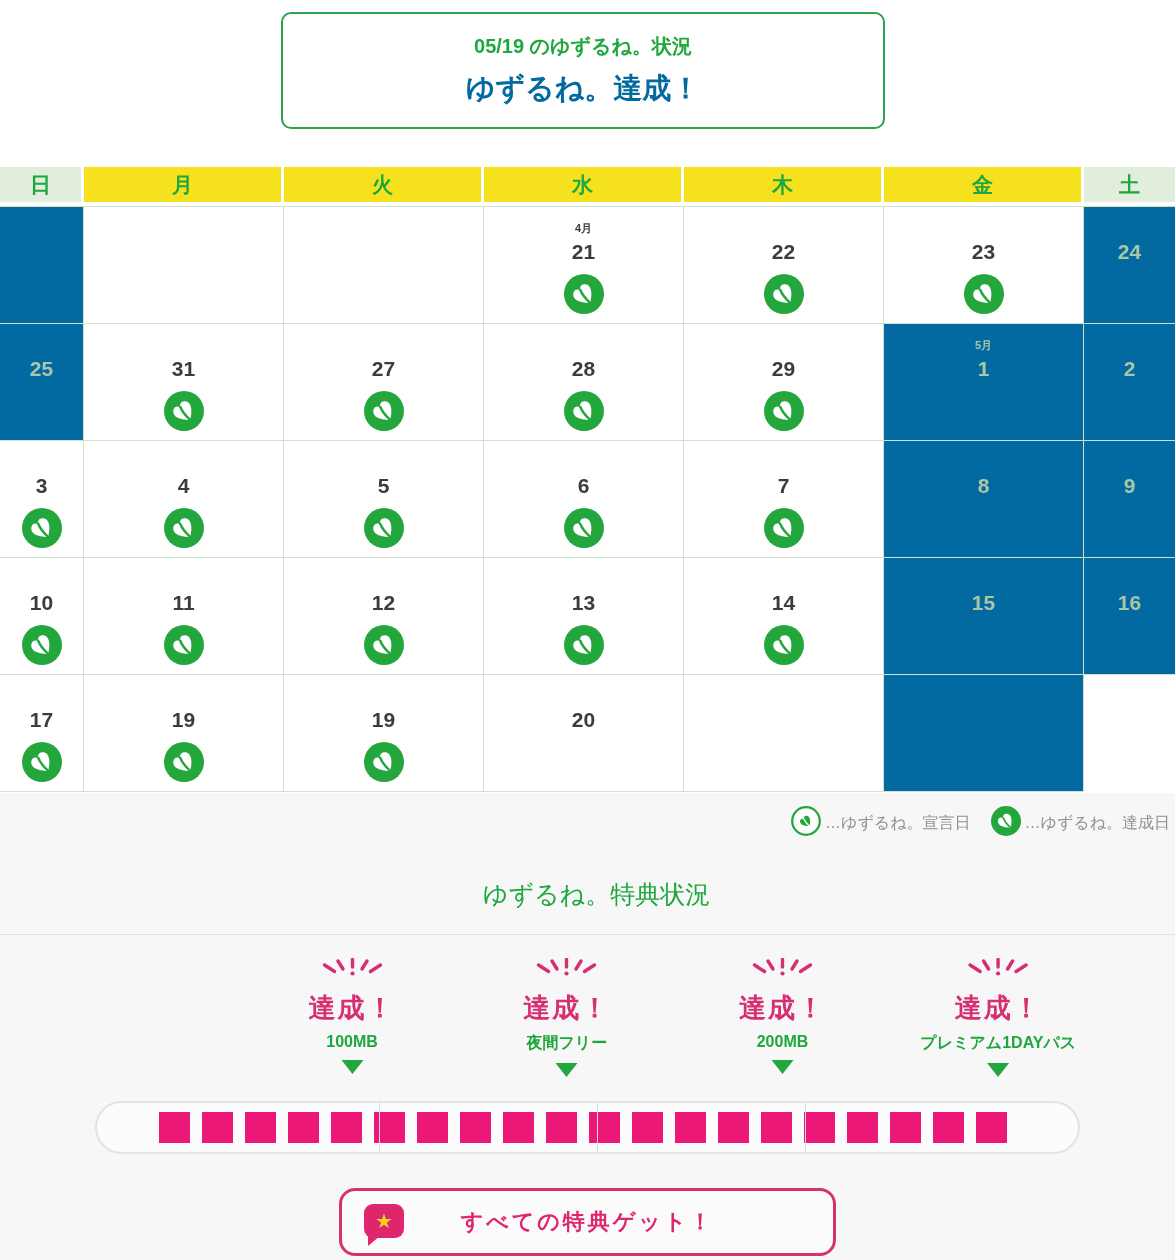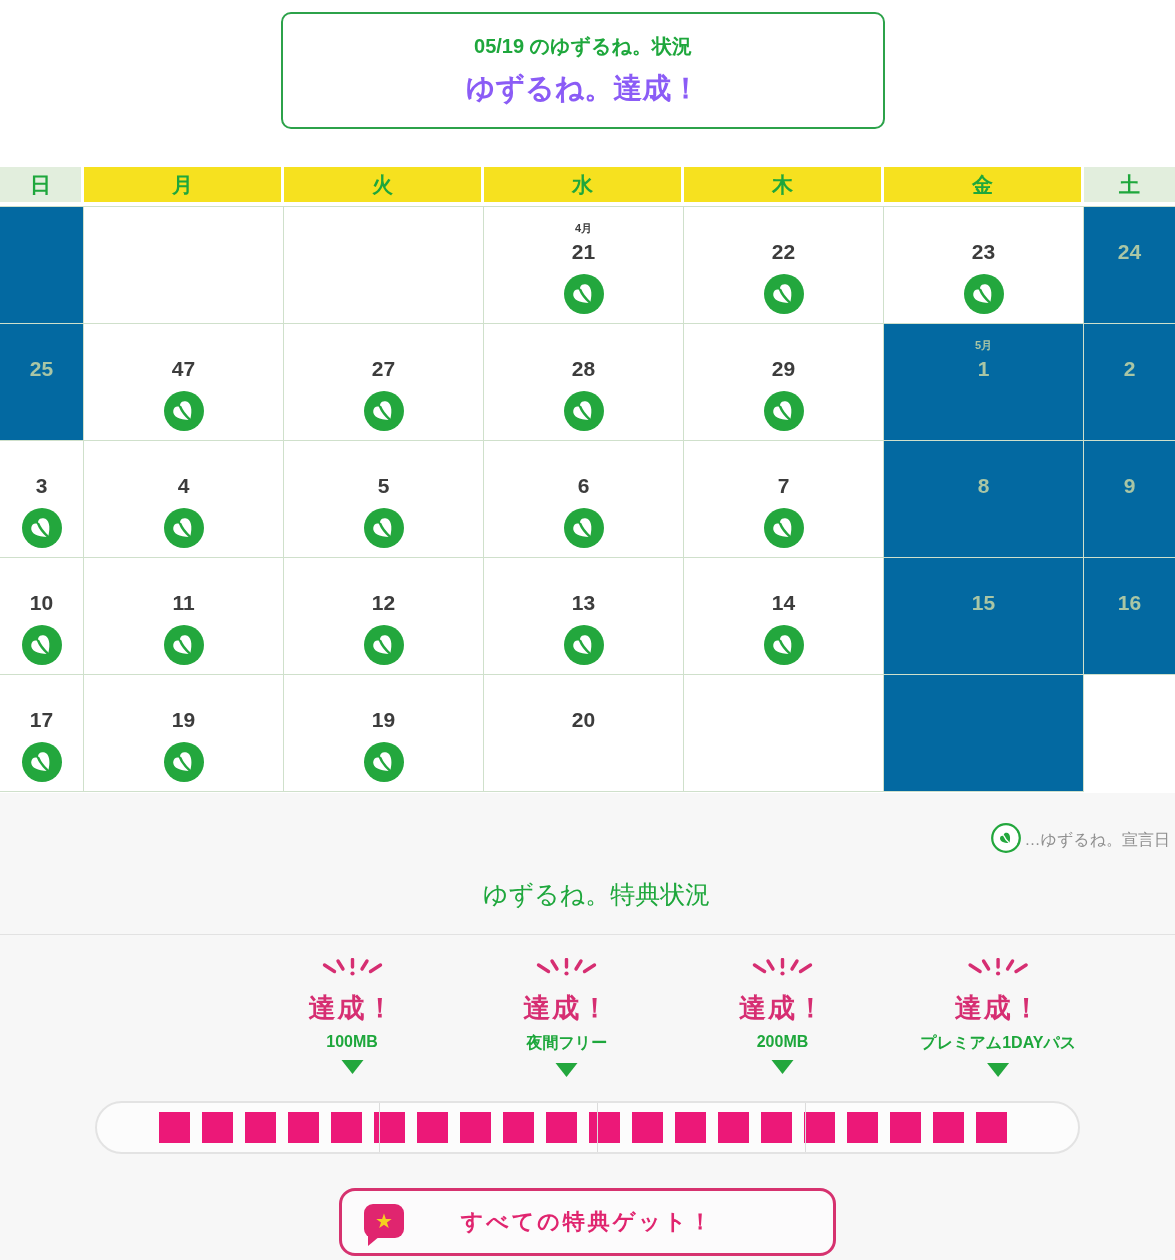--- a/index.html
+++ b/index.html
@@ -6,21 +6,21 @@
   body{width:1175px;height:1260px;overflow:hidden;background:#fff;
        font-family:"Liberation Sans","DejaVu Sans",sans-serif;}
   .page{position:relative;width:1175px;height:935px;background:#fff;}
 
   
   .status-card{position:absolute;top:12px;left:281px;width:604px;height:117px;
     border:2px solid #2ca24a;border-radius:10px;background:#fff;
     display:flex;flex-direction:column;justify-content:center;align-items:center;gap:9px;box-sizing:border-box;}
   .status-title{color:#1ea73c;font-size:20px;font-weight:bold;}
   .status-line{display:flex;align-items:baseline;gap:14px;}
-  .status-result{color:#8b5cf6;font-size:29px;font-weight:bold;}
+  .status-result{color:#0369a1;font-size:29px;font-weight:bold;}
   .status-count{color:#9b9b9b;font-size:19px;}
   .status-count b{color:#d62e72;font-weight:bold;}
 
   
   .calendar{position:absolute;top:167px;left:0;width:1175px;}
   .cal-header{display:grid;grid-template-columns:84px 200px 200px 200px 200px 200px 91px;height:35px;}
   .hcell{display:flex;align-items:center;justify-content:center;
     font-size:21px;font-weight:bold;color:#1ea73c;box-sizing:border-box;border-right:3px solid #fff;}
   .hcell:last-child{border-right:none;}
   .hcell.mid{background:#f6e11f;}
@@ -32,21 +32,21 @@
   .cell:nth-child(7n){border-right:none;}
   .cell.weekend{background:#0369a1;}
   .month-label{height:22px;font-size:11px;font-weight:bold;color:#3c3c3c;line-height:22px;}
   .cell.weekend .month-label{color:#a9c6a5;}
   .date-num{font-size:21px;font-weight:bold;color:#3c3c3c;line-height:26px;}
   .cell.weekend .date-num{color:#a9c6a5;}
   .icon-wrap{margin-top:9px;height:40px;}
 
   
   .lower{position:absolute;top:793px;left:0;width:1175px;height:467px;background:#f7f7f7;}
-  .legend{position:absolute;top:30px;right:5px;display:flex;gap:20px;align-items:center;
+  .legend{position:absolute;top:13px;right:5px;display:flex;gap:20px;align-items:center;
     color:#8f8f8f;font-size:16px;}
   .legend-item{display:flex;align-items:center;gap:4px;}
   .rewards-title{position:absolute;top:76px;left:0;width:100%;text-align:center;margin:9px;
     color:#1ea73c;font-size:25px;font-weight:normal;}
   .divider{position:absolute;top:141px;left:0;width:100%;height:1px;background:#e2e2e2;}
 
   .milestone-zone{position:absolute;top:165px;left:95px;width:985px;height:140px;}
   .milestone{position:absolute;top:0;transform:translateX(-50%);
     display:flex;flex-direction:column;align-items:center;width:max-content;}
   .ms-status{margin-top:2px;color:#d62e72;font-size:27px;font-weight:bold;letter-spacing:2px;}
@@ -138,21 +138,21 @@
         <div class="cell weekend">
           <div class="month-label"></div>
           <div class="date-num">24</div>
         </div>
         <div class="cell weekend">
           <div class="month-label"></div>
           <div class="date-num">25</div>
         </div>
         <div class="cell">
           <div class="month-label"></div>
-          <div class="date-num">47</div>
+          <div class="date-num">31</div>
           <div class="icon-wrap"><svg width="40" height="40" viewBox="0 0 40 40">
       <circle cx="20" cy="20" r="20" fill="#23a73d"></circle>
       <g transform="rotate(-38 20 21)">
         <path d="M20 31 C11.5 24.5 8.2 17.5 12.3 13.4 C15.4 10.3 19.6 11.9 20 16 C20.4 11.9 24.6 10.3 27.7 13.4 C31.8 17.5 28.5 24.5 20 31 Z" fill="#fff"></path>
         <path d="M20 31 C19 25 19.2 18 20.2 14.8" stroke="#23a73d" stroke-width="2.4" fill="none" stroke-linecap="round"></path>
       </g>
             </svg></div>
         </div>
         <div class="cell">
           <div class="month-label"></div>
@@ -372,20 +372,30 @@
     <div class="legend">
       <span class="legend-item">
         <span class="licon" id="legend-declared-icon"><svg width="30" height="30" viewBox="0 0 40 40">
     <circle cx="20" cy="20" r="18.4" fill="#fff" stroke="#23a73d" stroke-width="3"></circle>
     <g transform="rotate(-38 20 21) translate(20 21) scale(0.74) translate(-20 -21)">
       <path d="M20 31 C11.5 24.5 8.2 17.5 12.3 13.4 C15.4 10.3 19.6 11.9 20 16 C20.4 11.9 24.6 10.3 27.7 13.4 C31.8 17.5 28.5 24.5 20 31 Z" fill="#23a73d"></path>
       <path d="M20 31 C19 25 19.2 18 20.2 14.8" stroke="#fff" stroke-width="2.4" fill="none" stroke-linecap="round"></path>
     </g>
             </svg></span>
         <span>…ゆずるね。宣言日</span>
+      </span>
+      <span class="legend-item">
+        <span class="licon" id="legend-achieved-icon"><svg width="30" height="30" viewBox="0 0 40 40">
+      <circle cx="20" cy="20" r="20" fill="#23a73d"></circle>
+      <g transform="rotate(-38 20 21)">
+        <path d="M20 31 C11.5 24.5 8.2 17.5 12.3 13.4 C15.4 10.3 19.6 11.9 20 16 C20.4 11.9 24.6 10.3 27.7 13.4 C31.8 17.5 28.5 24.5 20 31 Z" fill="#fff"></path>
+        <path d="M20 31 C19 25 19.2 18 20.2 14.8" stroke="#23a73d" stroke-width="2.4" fill="none" stroke-linecap="round"></path>
+      </g>
+            </svg></span>
+        <span>…ゆずるね。達成日</span>
       </span>
     </div>
 
     <h2 class="rewards-title">ゆずるね。特典状況</h2>
     <div class="divider"></div>
 
     <div class="milestone-zone" id="milestones">
         <div class="milestone" style="left: 26.1%;">
           <span><svg width="66" height="26" viewBox="0 0 66 26" fill="none">
     <g stroke="#d62e72" stroke-width="3.4" stroke-linecap="round">

